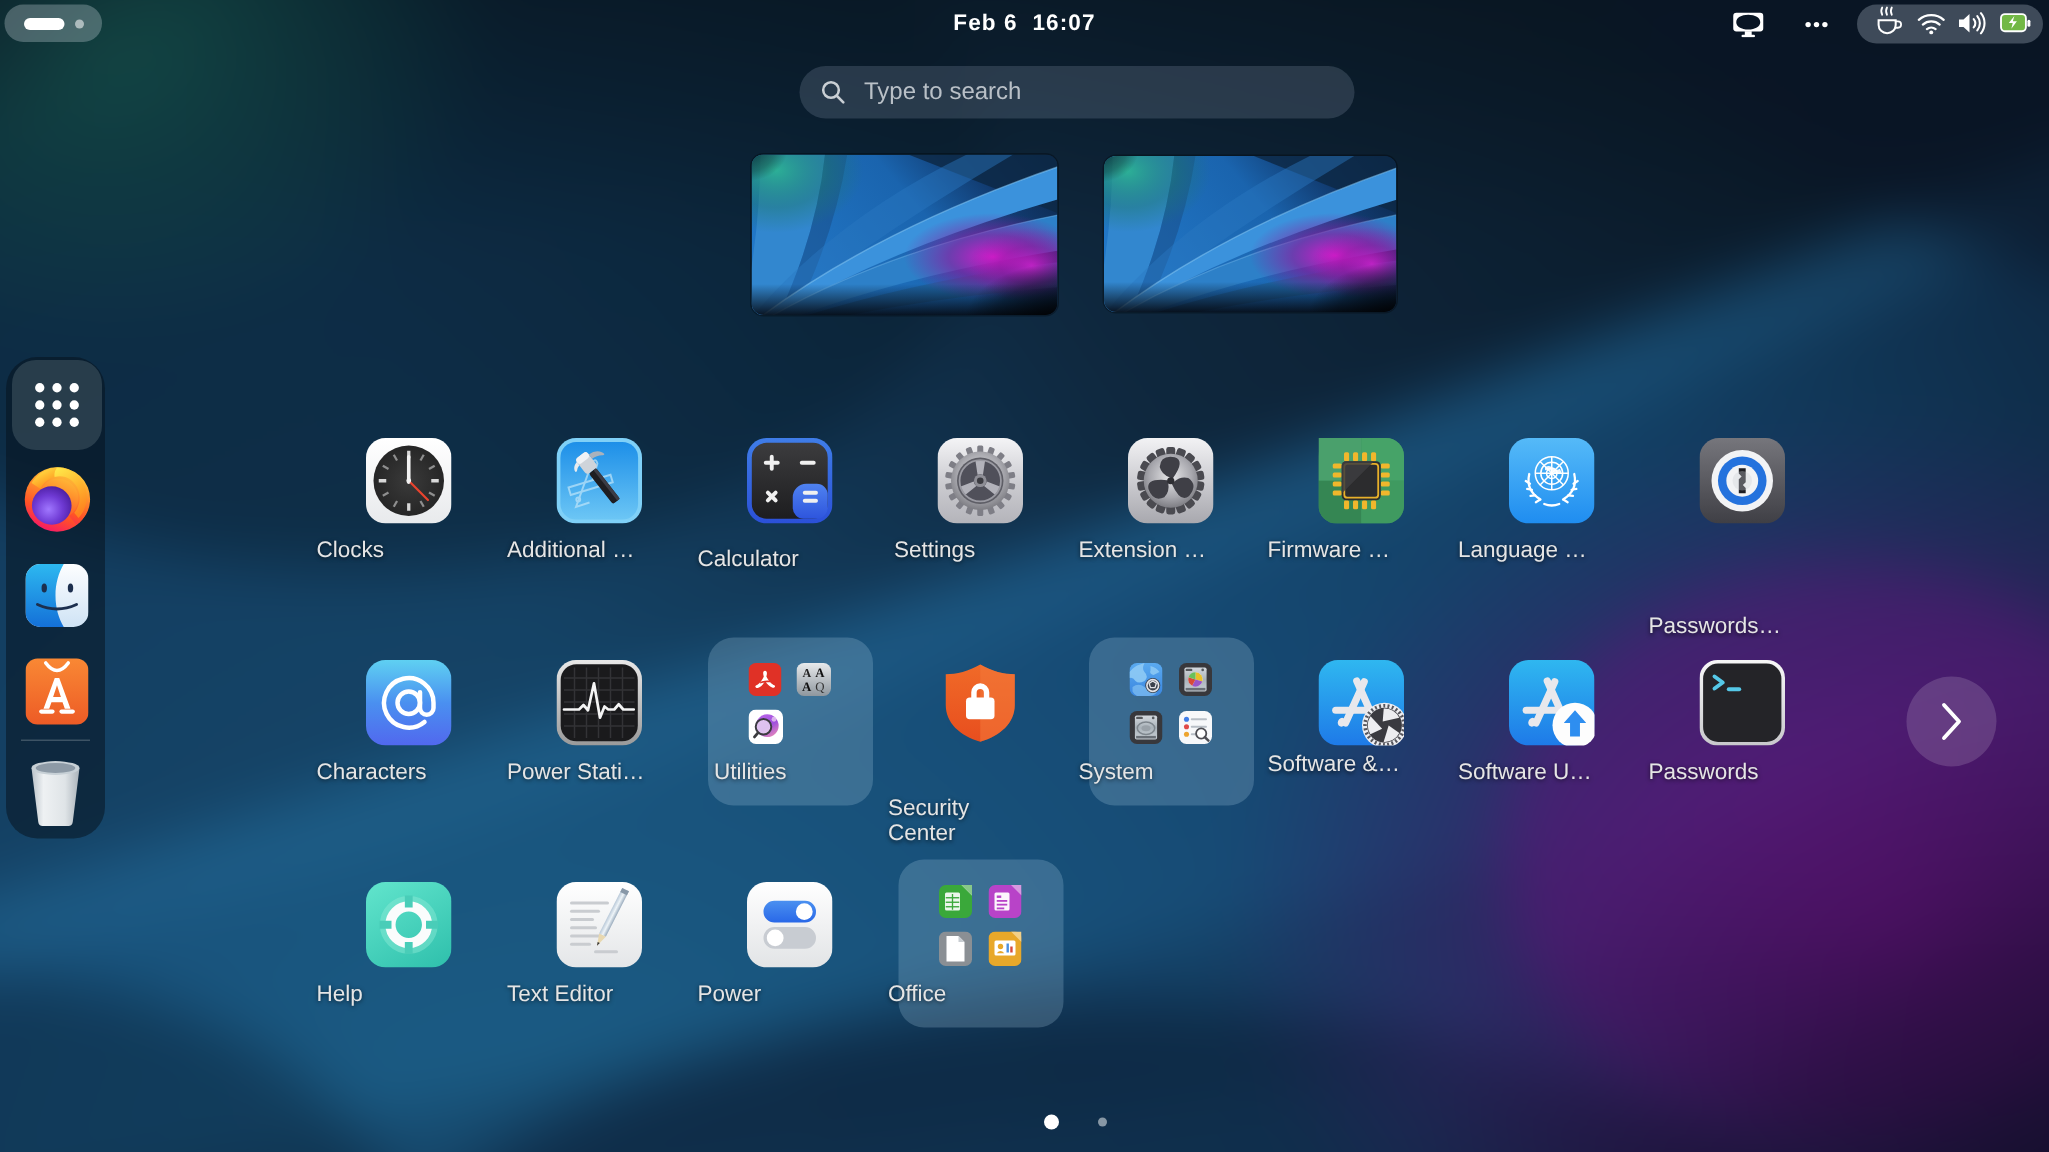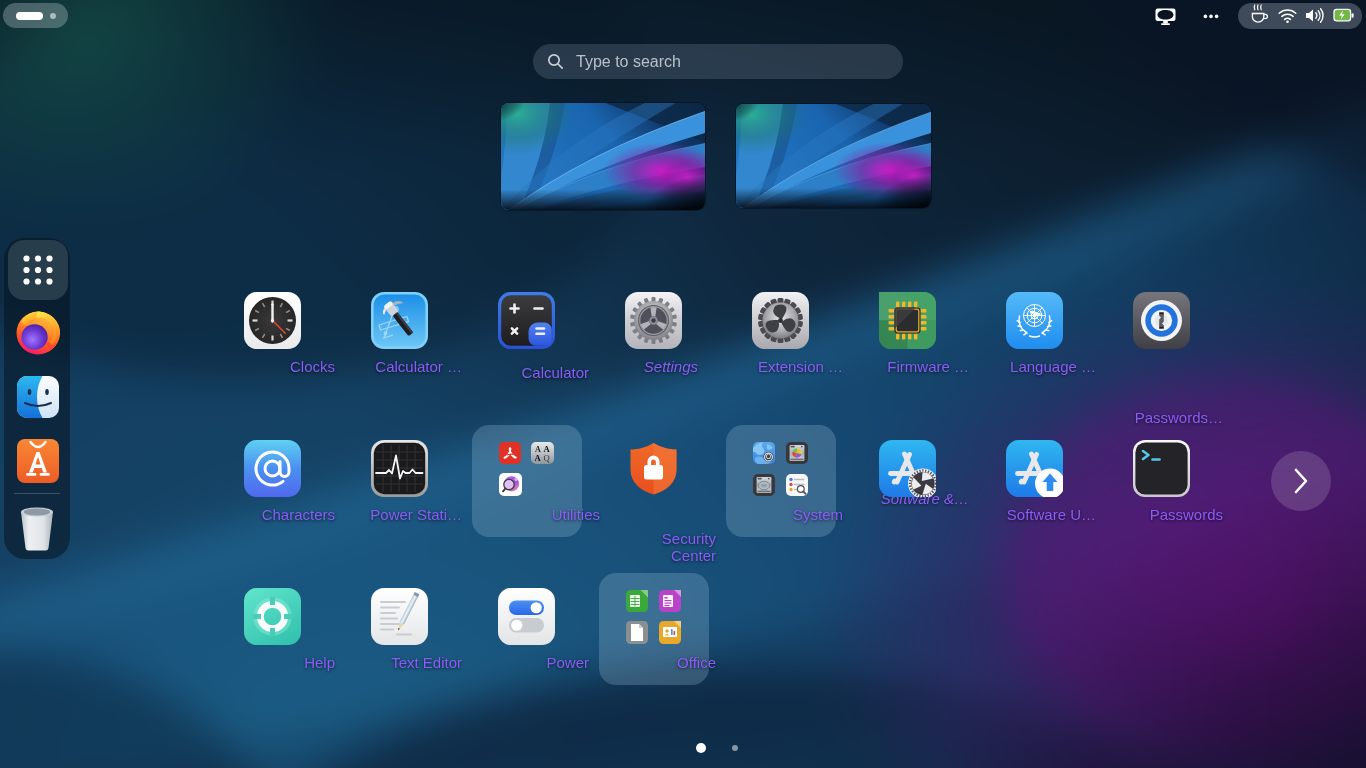--- a/index.html
+++ b/index.html
@@ -3,21 +3,21 @@
 <meta charset="utf-8">
 <style>
   html,body{margin:0;padding:0;width:1366px;height:768px;overflow:hidden;background:#0a1a2e;
     font-family:"Liberation Sans",sans-serif;}
   #stage{position:absolute;inset:0;width:1366px;height:768px;overflow:hidden;}
   .abs{position:absolute;}
   
   #wallbg{position:absolute;left:-50px;top:-50px;width:1466px;height:868px;
     filter:blur(20px);}
   #wallbg svg{display:block;width:100%;height:100%;}
-  .label{position:absolute;color:#8b5cf6;font-size:15px;line-height:17px;text-align:right;
+  .label{position:absolute;color:#e5e5e5;font-size:15px;line-height:17px;text-align:left;
     text-shadow:0 1px 3px rgba(0,0,0,0.65);white-space:pre-line;}
   .tile{position:absolute;width:110px;height:112px;border-radius:17px;background:rgba(178,210,234,0.23);}
 </style>
 </head>
 <body>
 <div id="stage">
 
 <svg width="0" height="0" style="position:absolute">
  <defs>
   <radialGradient id="wTeal" cx="0.5" cy="0.5" r="0.5">
@@ -115,20 +115,22 @@
   <ellipse cx="1190" cy="545" rx="210" ry="170" fill="#6e1282" opacity="0.35"></ellipse>
   <ellipse cx="1420" cy="830" rx="520" ry="390" fill="url(#dDark)"></ellipse>
   <ellipse cx="1430" cy="-70" rx="420" ry="280" fill="#0a1626" opacity="0.7"></ellipse>
 </svg>
     </div>
 
 <div class="abs" style="left:3px;top:3px;width:65px;height:25px;border-radius:13px;background:rgba(195,208,216,0.32);"></div>
 <div class="abs" style="left:16px;top:12px;width:27px;height:8px;border-radius:4px;background:#fff;"></div>
 <div class="abs" style="left:50px;top:13px;width:6px;height:6px;border-radius:3px;background:rgba(255,255,255,0.55);"></div>
 
+<div class="abs" style="left:0;top:0;width:1366px;height:31px;text-align:center;color:#fff;
+  font-size:15px;font-weight:bold;line-height:31px;letter-spacing:0.75px;">Feb 6&nbsp;&nbsp;16:07</div>
 
 <svg class="abs" style="left:1155px;top:8px;" width="21" height="17" viewBox="0 0 21 17">
   <path d="M2.6 0.5 h15.8 a2.1 2.1 0 0 1 2.1 2.1 v8.3 a2.1 2.1 0 0 1 -2.1 2.1 h-15.8 a2.1 2.1 0 0 1 -2.1 -2.1 v-8.3 a2.1 2.1 0 0 1 2.1 -2.1 Z
            M10.5 1.9 c-4.6 0-8 2-8 4.85 c0 2.85 3.4 4.85 8 4.85 c4.6 0 8-2 8-4.85 c0-2.85-3.4-4.85-8-4.85 Z" fill="#fff" fill-rule="evenodd"></path>
   <rect x="8.2" y="12.8" width="4.6" height="2.6" fill="#fff"></rect>
   <rect x="6" y="15.2" width="9" height="1.7" rx="0.85" fill="#fff"></rect>
 </svg>
 
 <svg class="abs" style="left:1203px;top:14px;" width="16" height="5" viewBox="0 0 16 5">
   <circle cx="2.4" cy="2.4" r="1.8" fill="#fff"></circle>
@@ -288,34 +290,34 @@
 </svg>
 
 <div class="abs" style="left:696px;top:743px;width:10px;height:10px;border-radius:5px;background:#fff;"></div>
 <div class="abs" style="left:732px;top:745px;width:6px;height:6px;border-radius:3px;background:rgba(255,255,255,0.5);"></div>
 
 <div class="tile" style="left:472px;top:425px;"></div>
 <div class="tile" style="left:726px;top:425px;"></div>
 <div class="tile" style="left:599px;top:573px;"></div>
 
 <div class="label" style="left:211px;top:358px;width:124px;">Clocks</div>
-<div class="label" style="left:338px;top:358px;width:124px;">Calculator …</div>
+<div class="label" style="left:338px;top:358px;width:124px;">Additional …</div>
 <div class="label" style="left:465px;top:364px;width:124px;">Calculator</div>
-<div class="label" style="left:574px;top:358px;width:124px;font-style:italic;">Settings</div>
+<div class="label" style="left:596px;top:358px;width:124px;">Settings</div>
 <div class="label" style="left:719px;top:358px;width:124px;">Extension …</div>
 <div class="label" style="left:845px;top:358px;width:124px;">Firmware …</div>
 <div class="label" style="left:972px;top:358px;width:124px;">Language …</div>
 <div class="label" style="left:1099px;top:374px;width:124px;margin-top:35px;">Passwords…</div>
 <div class="label" style="left:211px;top:506px;width:124px;">Characters</div>
 <div class="label" style="left:338px;top:506px;width:124px;">Power Stati…</div>
 <div class="label" style="left:476px;top:506px;width:124px;">Utilities</div>
 <div class="label" style="left:592px;top:506px;width:124px;margin-top:24px;">Security
 Center</div>
 <div class="label" style="left:719px;top:506px;width:124px;">System</div>
-<div class="label" style="left:845px;top:490px;width:124px;font-style:italic;">Software &amp;…</div>
+<div class="label" style="left:845px;top:501px;width:124px;">Software &amp;…</div>
 <div class="label" style="left:972px;top:506px;width:124px;">Software U…</div>
 <div class="label" style="left:1099px;top:506px;width:124px;">Passwords</div>
 <div class="label" style="left:211px;top:654px;width:124px;">Help</div>
 <div class="label" style="left:338px;top:654px;width:124px;">Text Editor</div>
 <div class="label" style="left:465px;top:654px;width:124px;">Power</div>
 <div class="label" style="left:592px;top:654px;width:124px;">Office</div>
 
 <svg class="abs" style="left:244px;top:292px;" width="57" height="57" viewBox="0 0 57 57">
   <defs>
         <linearGradient id="ckW" x1="0" y1="0" x2="0" y2="1">

